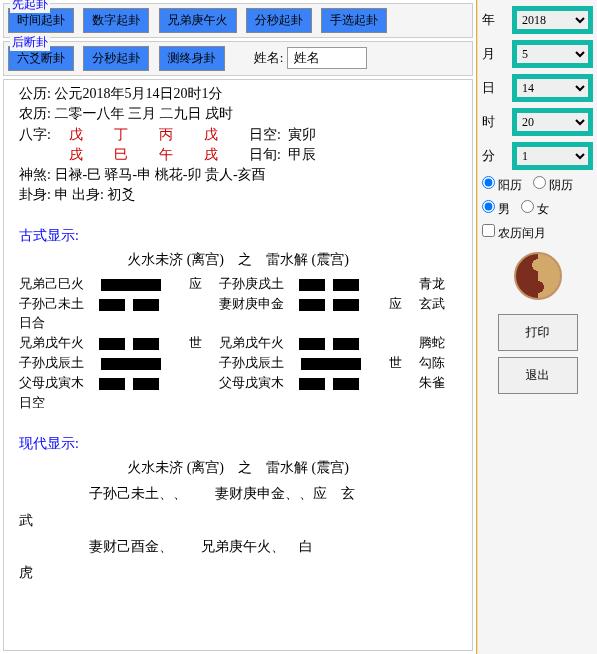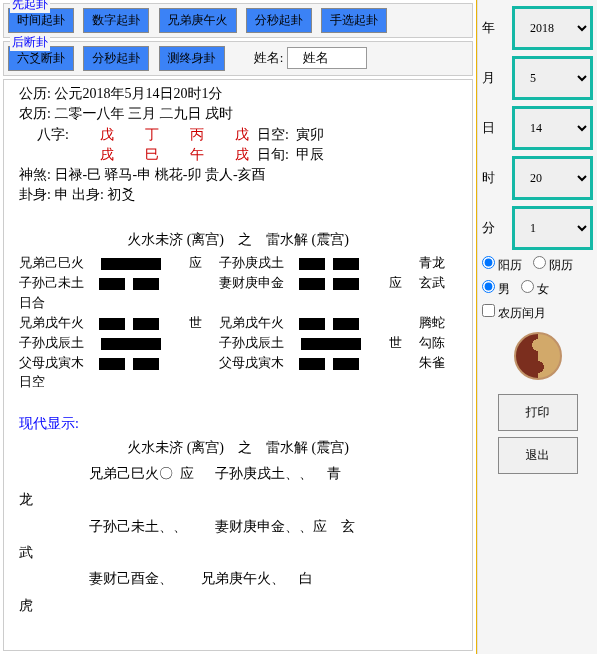--- a/index.html
+++ b/index.html
@@ -4,48 +4,48 @@
 <style>
 * { box-sizing: border-box; margin: 0; padding: 0; }
 body { font-family: "SimSun", serif; font-size: 13px; background: #fff; width: 597px; height: 654px; }
 .container { display: flex; width: 100%; height: 100%; }
 .left { flex: 1; border-right: 1px solid #eab308; display:flex; flex-direction:column; }
 .right { width: 120px; padding: 6px 4px; background: #f5f5f5; border-left:1px solid #e0e0e0; }
 .fieldset { border: 1px solid #ccc; margin: 3px 3px 0 3px; padding: 4px 4px 4px 4px; position: relative; background: #f5f5f5; }
 .fs-title { color: #0000ff; font-size: 12px; position: absolute; top: -8px; left: 6px; background: #f5f5f5; padding: 0 2px; }
 .btn { display: inline-block; border: 1px solid #888; background: #3b82f6; padding: 3px 8px; font-size: 12px; margin-right: 6px; cursor: pointer; font-family: inherit; }
 .namelabel { margin-left: 20px; }
-.nameinput { border:1px solid #999; padding:2px 15px; width:80px; font-family:inherit; font-size:13px; }
+.nameinput { border:1px solid #999; padding:2px 6px; width:80px; font-family:inherit; font-size:13px; }
 .content { flex:1; margin:3px; border:1px solid #ccc; overflow-y:scroll; padding:4px 15px; font-size:14px; line-height:1.45; position:relative; }
 .red { color:#cc0000; }
 .blue { color:#0000ff; }
 .bar { display:inline-block; width:60px; height:12px; background:#000; vertical-align:middle; margin:0 2px; }
 .barh { display:inline-block; width:26px; height:12px; background:#000; vertical-align:middle; }
 .gap { display:inline-block; width:8px; }
 .symline { display:flex; margin:1px 0; font-size:13px; }
 .symline .lbl { width:80px; flex-shrink:0; }
 .symline .sym1 { width:90px; flex-shrink:0; }
 .symline .mid { width:30px; flex-shrink:0; }
 .symline .lbl2 { width:80px; flex-shrink:0; }
 .symline .sym2 { width:90px; flex-shrink:0; }
 .symline .mid2 { width:30px; flex-shrink:0; }
 .symline .god { flex:1; }
 .row { display:flex; align-items:center; margin-bottom:6px; }
 .row .rl { width:30px; text-align:left; }
-.row select { flex:1; border:3px solid #14b8a6; font-family:inherit; font-size:12px; padding:11px; }
+.row select { flex:1; border:5px solid #14b8a6; font-family:inherit; font-size:12px; padding:1px; }
 .radio-row { margin:6px 0; font-size:12px; }
 .radio-row label { margin-right:8px; }
 .chk-row { margin:6px 0; font-size:12px; }
 .icon-wrap { text-align:center; margin:10px 0; }
 .tai { width:48px; height:48px; border-radius:50%; background: radial-gradient(circle at 50% 25%, #d2a96a 0 6px, transparent 6px), radial-gradient(circle at 50% 75%, #7b2e1e 0 6px, transparent 6px), linear-gradient(90deg, #7b2e1e 50%, #d2a96a 50%); display:inline-block; border:2px solid #c09268; }
 .act-btn { display:block; width:80px; margin:6px auto; border:1px solid #888; background:#f0f0f0; padding:9px 0; font-size:12px; cursor:pointer; font-family:inherit; text-align:center; }
 .title2 { text-align:center; margin:4px 0; }
 .modern-line { margin:6px 0; text-indent:5em; }
 .eight { display:grid; grid-template-columns:50px 45px 45px 45px 45px 75px 1fr; }
-.eight span { white-space:pre;text-align:right; }
+.eight span { white-space:pre; }
 </style>
 </head>
 <body>
 
 <div class="container">
   <div class="left">
     <div class="fieldset">
       <div class="fs-title">先起卦</div>
       <button class="btn">时间起卦</button>
       <button class="btn">数字起卦</button>
@@ -79,20 +79,21 @@
         <span class="red">戌</span>
         <span class="red">巳</span>
         <span class="red">午</span>
         <span class="red">戌</span>
         <span>日旬:  甲辰</span>
         <span></span>
       </div>
       <div>神煞:  日禄-巳  驿马-申  桃花-卯  贵人-亥酉</div>
       <div>卦身:  申    出身:  初爻</div>
       <br>
+      <div class="blue">古式显示:</div>
       <div class="title2">
         <span>火水未济 (离宫)</span>&nbsp;&nbsp;&nbsp;
         <span>之</span>&nbsp;&nbsp;&nbsp;
         <span>雷水解 (震宫)</span>
       </div>
       <div id="classic-rows">
           <div class="symline">
             <span class="lbl">兄弟己巳火</span>
             <span class="sym1"><span class="bar"></span></span>
             <span class="mid">应</span>
@@ -157,21 +158,20 @@
           </div>
         </div>
       <br>
       <div class="blue">现代显示:</div>
       <div class="title2">
         <span>火水未济 (离宫)</span>&nbsp;&nbsp;&nbsp;
         <span>之</span>&nbsp;&nbsp;&nbsp;
         <span>雷水解 (震宫)</span>
       </div>
       <div id="modern-rows">
-          <div><div class="modern-line">兄弟己巳火〇&nbsp;&nbsp;应&nbsp;&nbsp;&nbsp;&nbsp;&nbsp;&nbsp;子孙庚戌土、、&nbsp;&nbsp;&nbsp;&nbsp;青</div>龙</div>
           <div><div class="modern-line">子孙己未土、、&nbsp;&nbsp;&nbsp;&nbsp;&nbsp;&nbsp;&nbsp;&nbsp;妻财庚申金、、应&nbsp;&nbsp;&nbsp;&nbsp;玄</div>武</div>
           <div><div class="modern-line">妻财己酉金、&nbsp;&nbsp;&nbsp;&nbsp;&nbsp;&nbsp;&nbsp;&nbsp;兄弟庚午火、&nbsp;&nbsp;&nbsp;&nbsp;白</div>虎</div>
         </div>
     </div>
   </div>
 
   <div class="right">
     <div class="row">
         <span class="rl">年</span>
         <select><option>2018</option></select>

